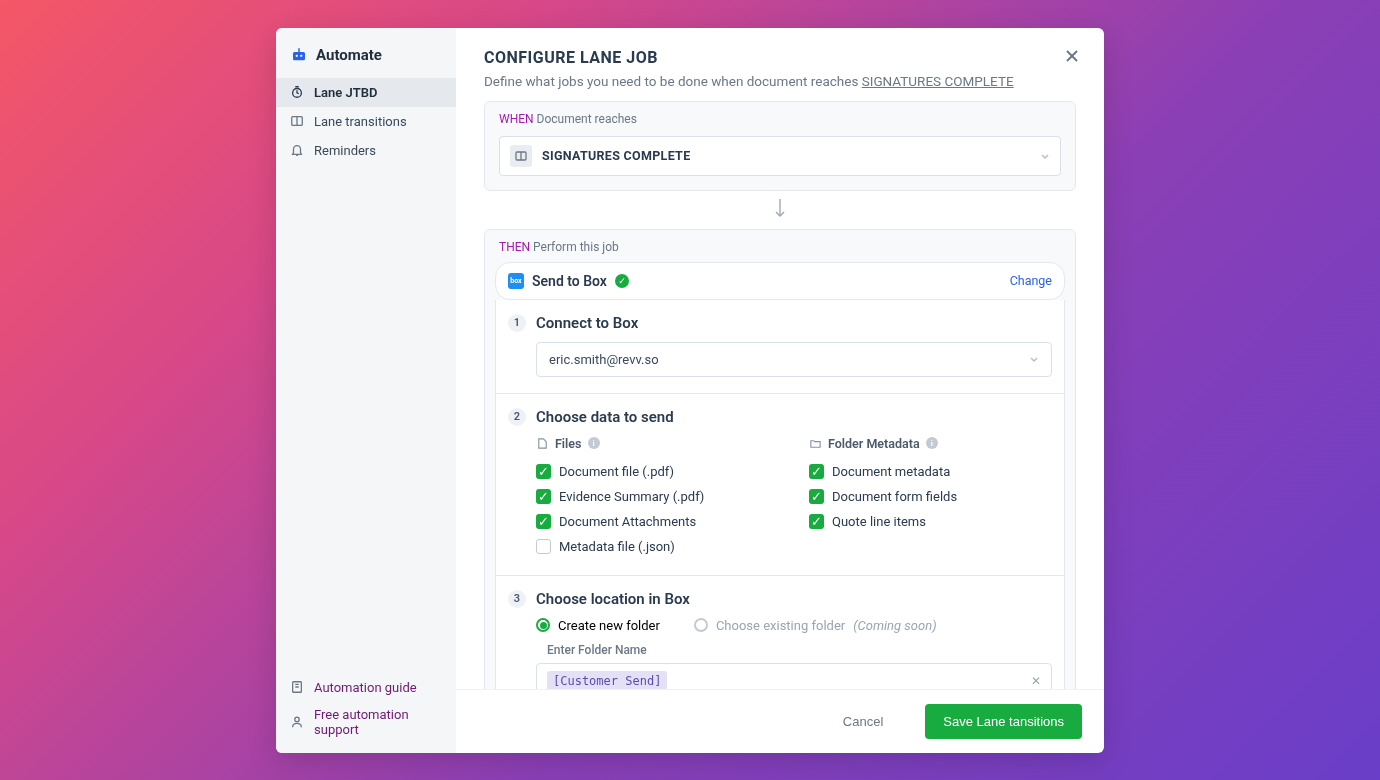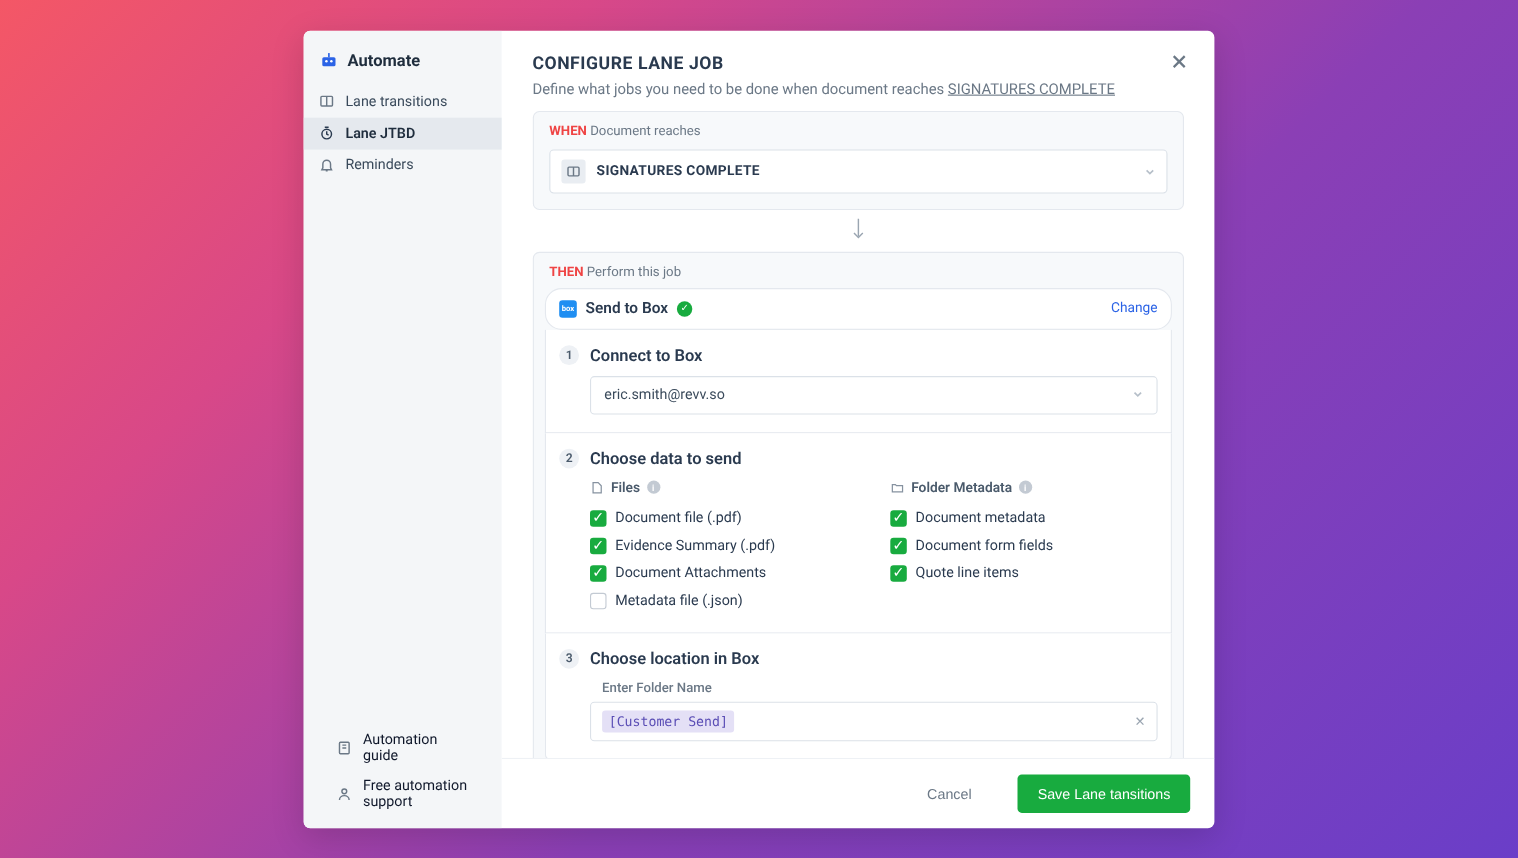--- a/index.html
+++ b/index.html
@@ -27,39 +27,39 @@
 .sidebar-header .robot-icon { width: 18px; height: 18px; }
 .sidebar-title { font-weight: 700; font-size: 15px; }
 .nav-item {
   display: flex; align-items: center; gap: 10px;
   padding: 7px 14px; font-size: 13px; color: #3a4a5b;
   cursor: pointer;
 }
 .nav-item.active { background: #e5e9ee; font-weight: 600; color: #1f2d3d; }
 .nav-item svg, .nav-item .nav-icon { width: 14px; height: 14px; flex-shrink: 0; }
 .sidebar-footer { margin-top: auto; padding-bottom: 10px; }
-.sidebar-footer .nav-item { padding: 6px 30px; color: #0f172a; }
+.sidebar-footer .nav-item { padding: 6px 14px; color: #701a75; }
 
 .main { flex: 1; display: flex; flex-direction: column; overflow: hidden; }
 .main-header { padding: 20px 28px 12px; position: relative; }
 .close-btn {
   position: absolute; top: 16px; right: 20px;
   width: 24px; height: 24px; cursor: pointer;
   color: #6b7886; display:flex;align-items:center;justify-content:center;
 }
 .page-title { font-size: 16px; font-weight: 700; letter-spacing: .5px; color: #2a3a4f; text-transform: uppercase; }
 .page-subtitle { font-size: 13.5px; color: #6b7886; margin-top: 6px; }
 .page-subtitle .lane-link { color: #6b7886; text-decoration: underline; }
 
 .content { flex:1; overflow-y: auto; padding: 0 28px 10px; }
 
 .block { border: 1px solid #e4e8ee; border-radius: 6px; margin-bottom: 4px; background:#fff; }
 .block.when-block { background: #f7f9fb; }
 .block-label { padding: 10px 14px 0; font-size: 12px; color: #6b7886; }
-.block-label strong { color: #ef4444; font-weight:700; }
+.block-label strong { color: #a21caf; font-weight:400; }
 .when-select {
   margin: 10px 14px 14px; background: #fff; border: 1px solid #dbe1e8;
   border-radius: 4px; padding: 8px 10px; display: flex; align-items: center; gap: 10px;
 }
 .lane-chip { width:22px;height:22px;background:#e9edf2;border-radius:3px;display:flex;align-items:center;justify-content:center;color:#4a5a6b;}
 .lane-name { font-size: 12.5px; font-weight:700; color:#2a3a4f; letter-spacing:.3px;}
 .chev { margin-left:auto; color:#b6bfc9; }
 
 .flow-arrow { text-align:center; color:#9aa5b1; padding:2px 0 6px; }
 
@@ -124,34 +124,34 @@
   <aside class="sidebar">
     <div class="sidebar-header">
       <svg class="robot-icon" viewBox="0 0 24 24" fill="#2b63e6">
           <rect x="4" y="8" width="16" height="11" rx="2"></rect>
           <circle cx="9" cy="13" r="1.5" fill="#fff"></circle>
           <circle cx="15" cy="13" r="1.5" fill="#fff"></circle>
           <rect x="11" y="3" width="2" height="5"></rect>
         </svg>
       <span class="sidebar-title">Automate</span>
     </div>
-    <div class="nav-item">
-      <svg class="nav-icon" viewBox="0 0 16 16" fill="none" stroke="#6b7886" stroke-width="1.5">
-          <rect x="2" y="3" width="12" height="10" rx="1"></rect>
-          <line x1="8" y1="3" x2="8" y2="13"></line>
-        </svg>
-      <span>Lane transitions</span>
-    </div>
     <div class="nav-item active">
       <svg class="nav-icon" viewBox="0 0 16 16" fill="none" stroke="#2a3a4f" stroke-width="1.5">
           <circle cx="8" cy="9" r="5"></circle>
           <path d="M8 6v3l2 1"></path>
           <path d="M6 2h4"></path>
         </svg>
       <span>Lane JTBD</span>
+    </div>
+    <div class="nav-item">
+      <svg class="nav-icon" viewBox="0 0 16 16" fill="none" stroke="#6b7886" stroke-width="1.5">
+          <rect x="2" y="3" width="12" height="10" rx="1"></rect>
+          <line x1="8" y1="3" x2="8" y2="13"></line>
+        </svg>
+      <span>Lane transitions</span>
     </div>
     <div class="nav-item">
       <svg class="nav-icon" viewBox="0 0 16 16" fill="none" stroke="#6b7886" stroke-width="1.5">
           <path d="M4 11V7a4 4 0 018 0v4l1 2H3l1-2z"></path>
           <path d="M7 14h2"></path>
         </svg>
       <span>Reminders</span>
     </div>
     <div class="sidebar-footer">
       <div class="nav-item">
@@ -297,20 +297,31 @@
                 </div>
             </div>
           </div>
         </div>
 
         <div class="step">
           <div class="step-header">
             <span class="step-num">3</span>
             <span class="step-title">Choose location in Box</span>
           </div>
+          <div class="radio-row">
+            <div class="radio-item">
+              <span class="radio selected"></span>
+              <span>Create new folder</span>
+            </div>
+            <div class="radio-item disabled">
+              <span class="radio"></span>
+              <span>Choose existing folder</span>
+              <span class="coming">(Coming soon)</span>
+            </div>
+          </div>
           <div class="field-label">Enter Folder Name</div>
           <div class="folder-input">
             <span class="token">[Customer Send]</span>
             <span class="clear-x">✕</span>
           </div>
 
         </div>
 
       </div>
     </div>

